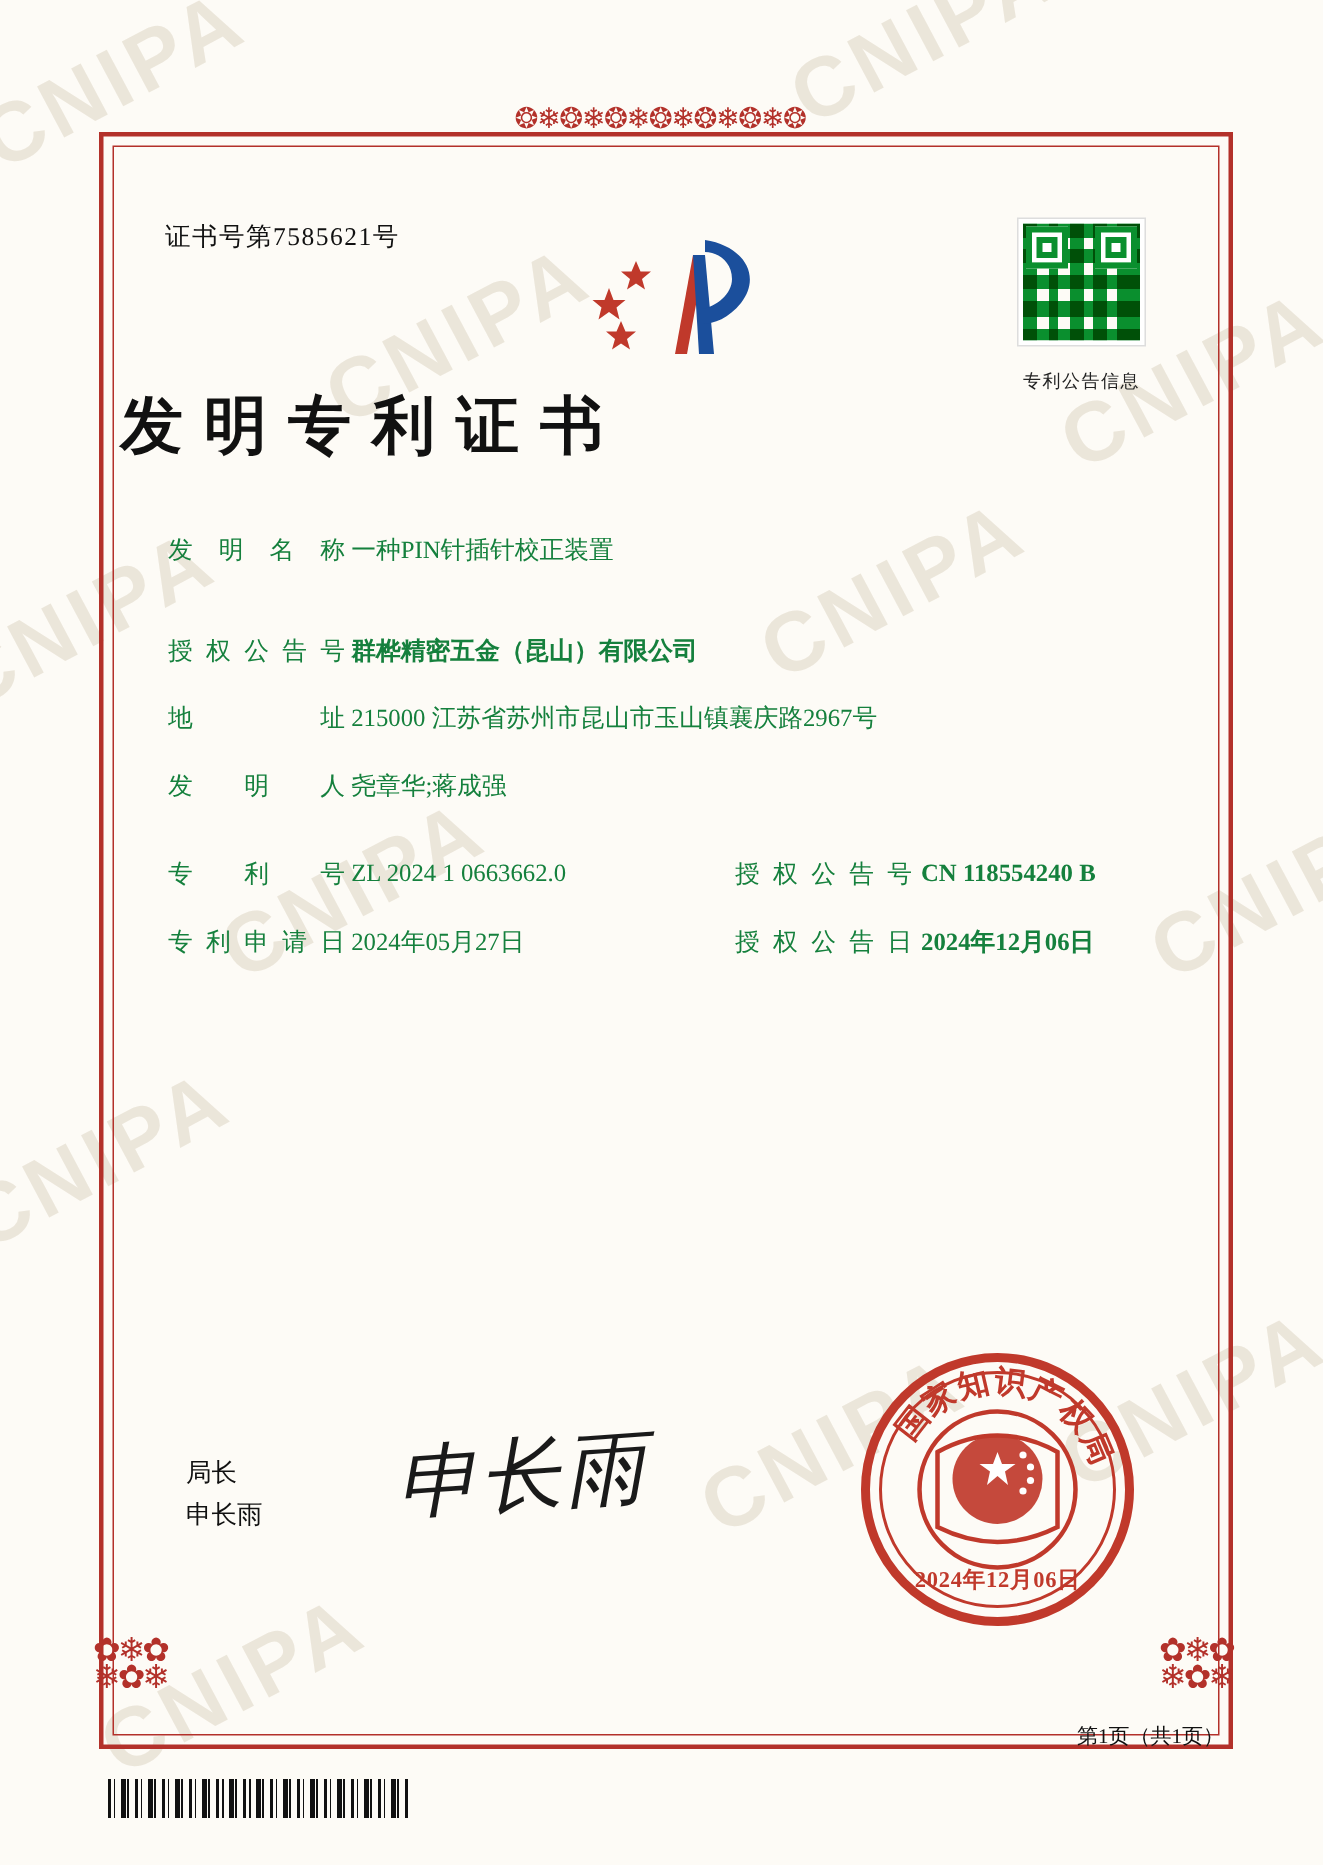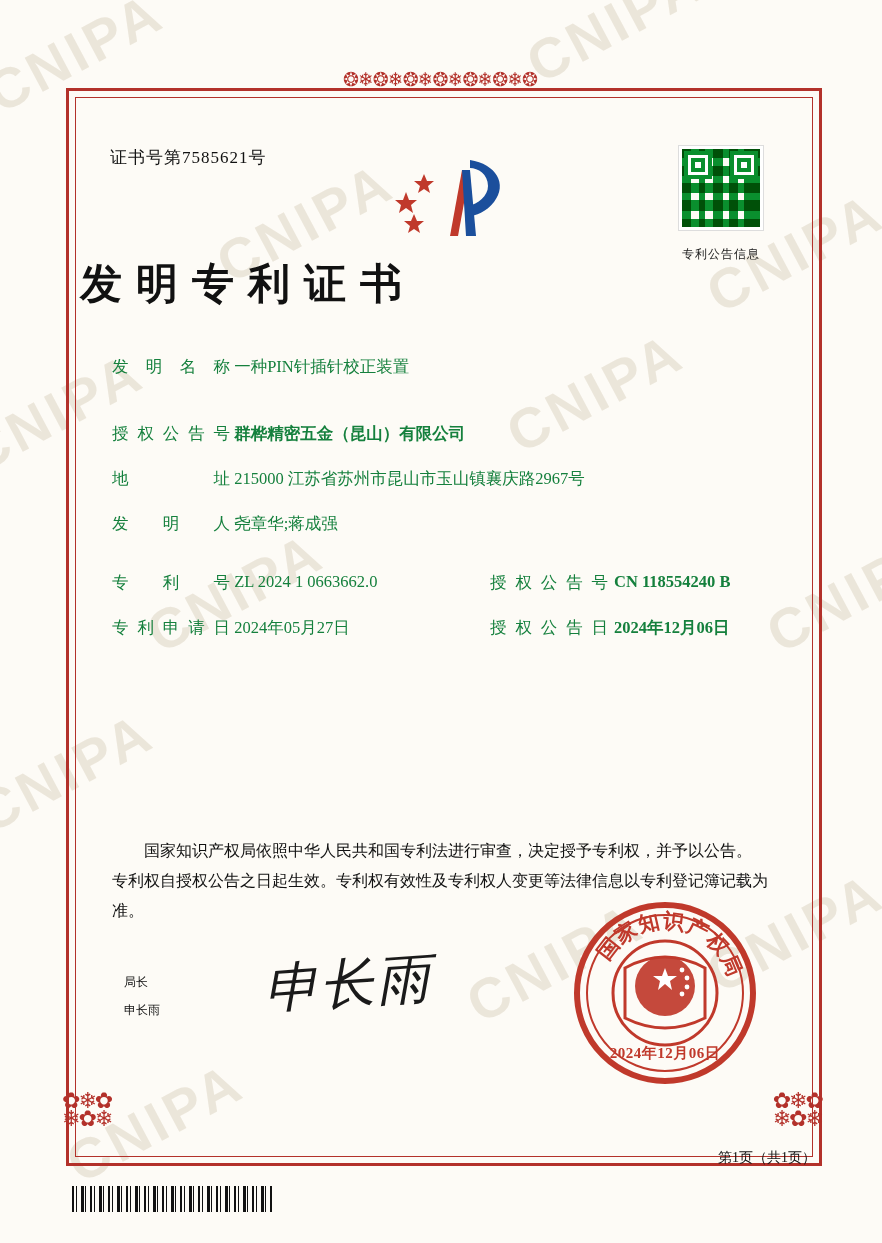--- a/index.html
+++ b/index.html
@@ -221,21 +221,21 @@
     color: #111;
   }
   .para p { margin: 0; }
   .para .indent { text-indent: 32px; }
 
   
   .director {
     position: absolute;
     left: 58px;
     top: 880px;
-    font-size: 12px;
+    font-size: 17px;
     line-height: 28px;
     color: #111;
   }
   .signature {
     position: absolute;
     left: 198px;
     top: 860px;
     font-size: 54px;
     color: #1a1a1a;
     font-family: "DejaVu Serif", serif;
@@ -375,24 +375,20 @@
       <span class="lbl">专利申请日</span>
       <span class="val">2024年05月27日</span>
       <span class="lbl2">授权公告日</span>
       <span class="val2">2024年12月06日</span>
     </div>
     <div style="height:10px"></div>
 
 
   </div>
 
-  <div class="para">
-    <p class="indent">国家知识产权局依照中华人民共和国专利法进行审查，决定授予专利权，并予以公告。</p>
-    <p>专利权自授权公告之日起生效。专利权有效性及专利权人变更等法律信息以专利登记簿记载为准。</p>
-  </div>
 
   <div class="director">
     <div>局长</div>
     <div>申长雨</div>
   </div>
 
   <div class="signature">申长雨</div>
 
   <div class="seal">
     <svg width="190" height="190" viewBox="0 0 190 190">

